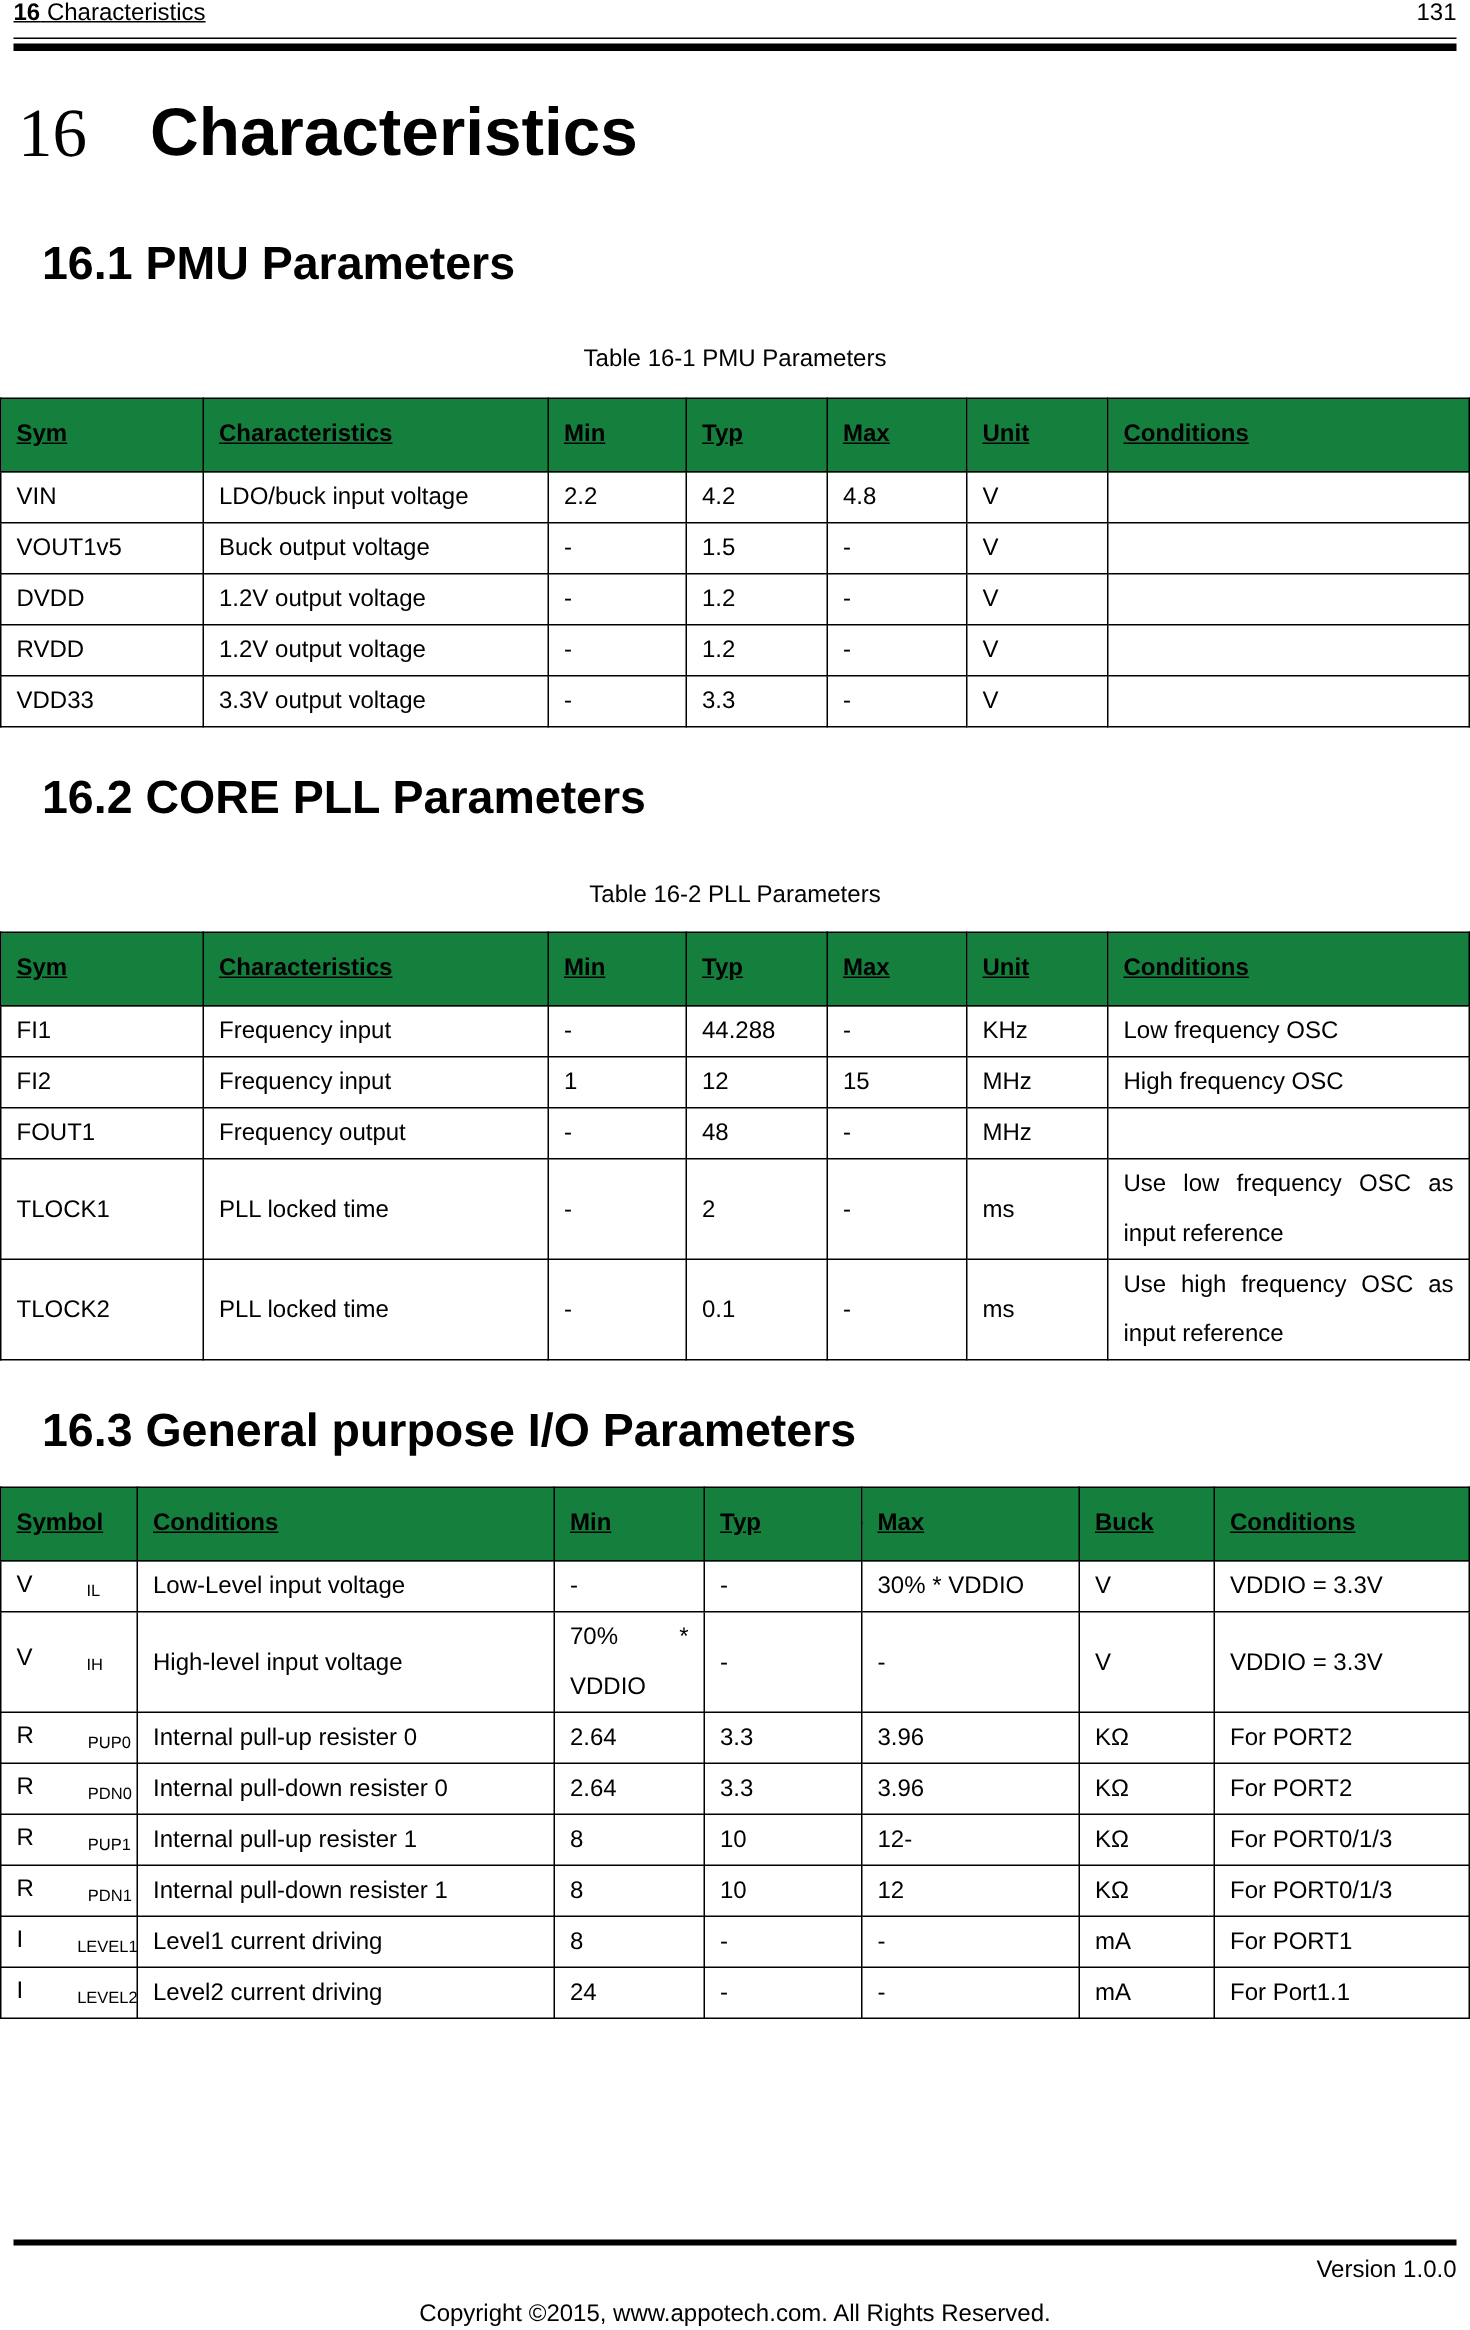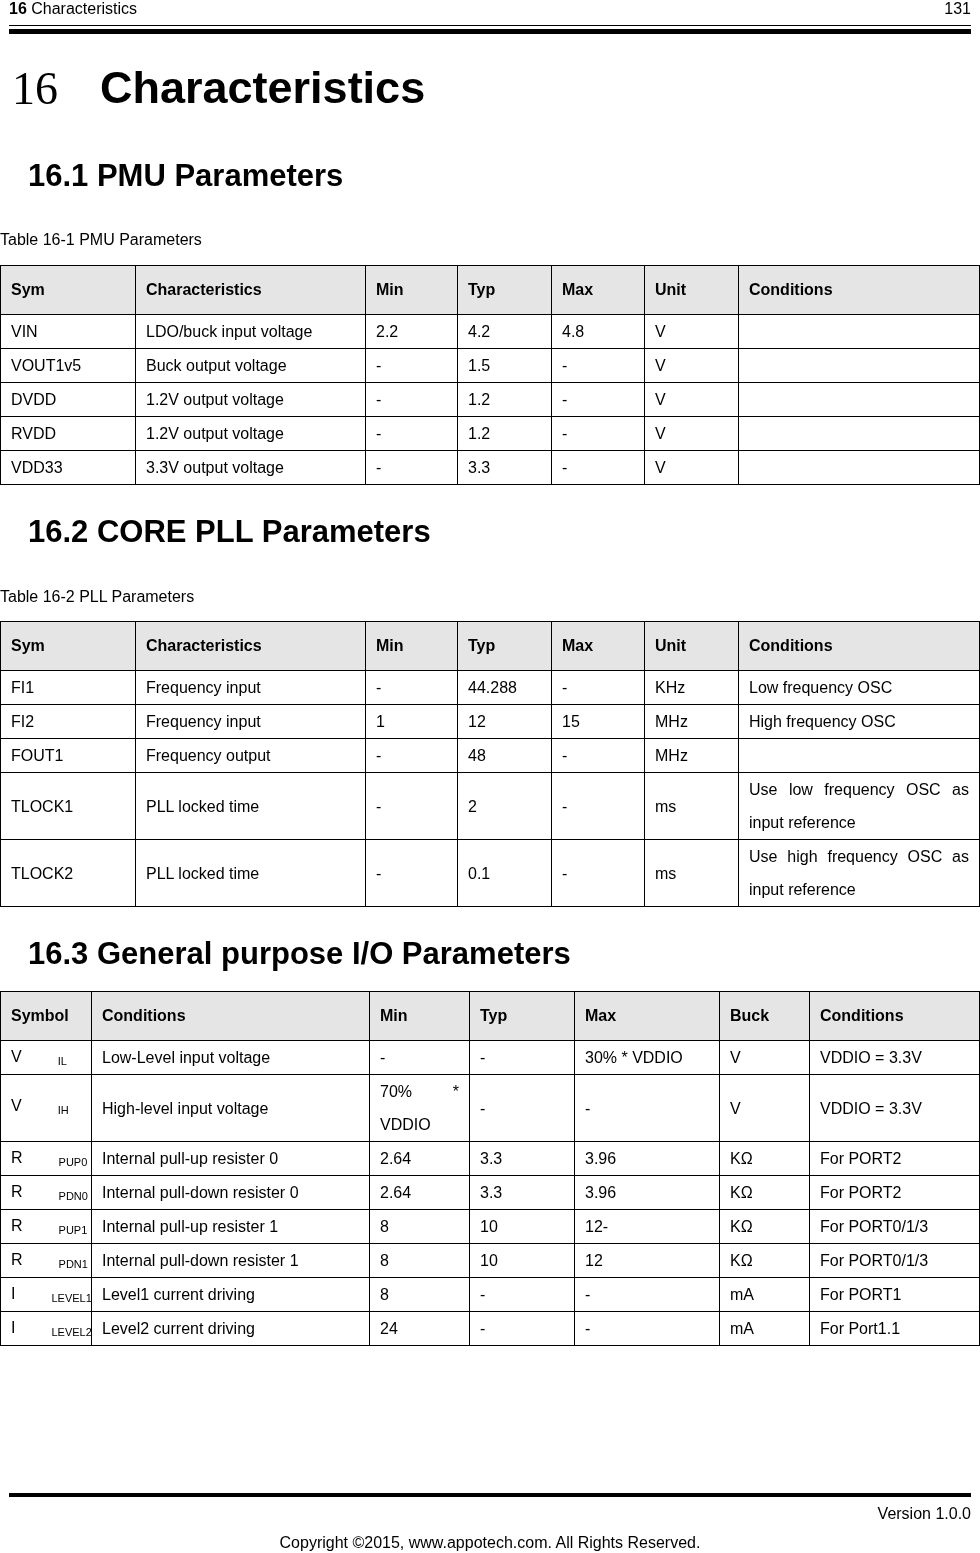--- a/index.html
+++ b/index.html
@@ -4,53 +4,53 @@
   <style>
     html, body { margin: 0; padding: 0; background: #ffffff; }
     body {
       width: 980px; height: 1553px; position: relative; overflow: hidden;
       font-family: "Liberation Sans", sans-serif; color: #000;
     }
     .running-head {
       position: absolute; left: 9px; right: 9px; top: 0; height: 20px;
       font-size: 16px; line-height: 18px;
     }
-    .running-head .left { position: absolute; left: 0; top: 0; }
+    .running-head .left { position: absolute; left: 0; top: 0; text-decoration: underline; }
     .running-head .left b { font-weight: bold; }
     .running-head .right { position: absolute; right: 0; top: 0; }
     .rule-thin { position: absolute; left: 9px; right: 9px; top: 25px; height: 1px; background: #000; }
     .rule-thick { position: absolute; left: 9px; right: 9px; top: 29px; height: 5px; background: #000; }
 
     .chapter-title { position: absolute; left: 12px; top: 58px; height: 60px; }
     .chapter-title .num {
       font-family: "Liberation Serif", serif; font-size: 46px; font-weight: normal;
       position: absolute; left: 0; top: 6px; line-height: 50px;
     }
     .chapter-title .text {
       font-family: "Liberation Sans", sans-serif; font-size: 45px; font-weight: bold;
       position: absolute; left: 88px; top: 5px; line-height: 50px; white-space: nowrap;
     }
 
     .section-heading {
       position: absolute; left: 28px; font-size: 31px; font-weight: bold; white-space: nowrap;
       line-height: 36px;
     }
     .caption {
-      position: absolute; left: 0; right: 0; font-size: 16px; line-height: 20px;
+      position: absolute; left: 0; right: 0; text-align: center; font-size: 16px; line-height: 20px;
     }
 
     table.spec {
       position: absolute; left: 0; width: 980px; border-collapse: collapse; table-layout: fixed;
       font-size: 16px;
     }
     table.spec th, table.spec td {
       border: 1px solid #000; padding: 0 10px; text-align: left; vertical-align: middle;
       font-family: "Liberation Sans", sans-serif;
     }
-    table.spec th { background: #e5e5e5; font-weight: bold; height: 48px; }
+    table.spec th { background: #15803d; font-weight: bold; height: 48px; text-decoration: underline; }
     table.spec td { height: 33px; }
     table.spec td.tall { height: 64px; line-height: 33px; }
     table.spec td.justify { text-align: justify; text-align-last: left; }
     table.spec .sub { font-size: 11px; vertical-align: -3px; padding-left: 36px; }
     .minwrap { display: flex; justify-content: space-between; text-align: center; }
 
     .rule-bottom { position: absolute; left: 9px; right: 9px; top: 1493px; height: 4px; background: #000; }
     .footer-version { position: absolute; right: 9px; top: 1504px; font-size: 16px; line-height: 20px; }
     .footer-copyright {
       position: absolute; left: 0; right: 0; top: 1533px; text-align: center; font-size: 16px; line-height: 20px;

